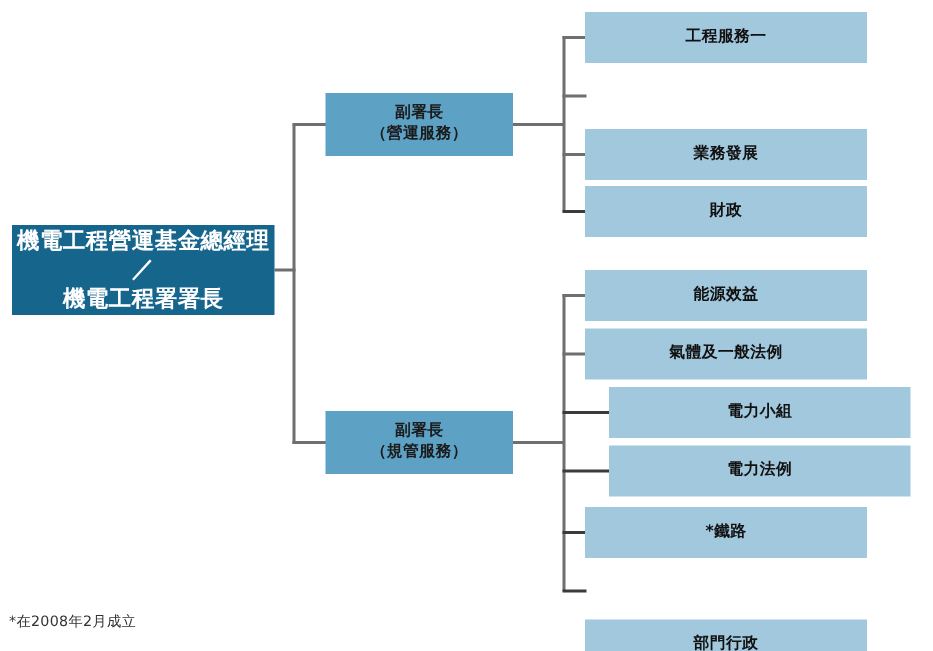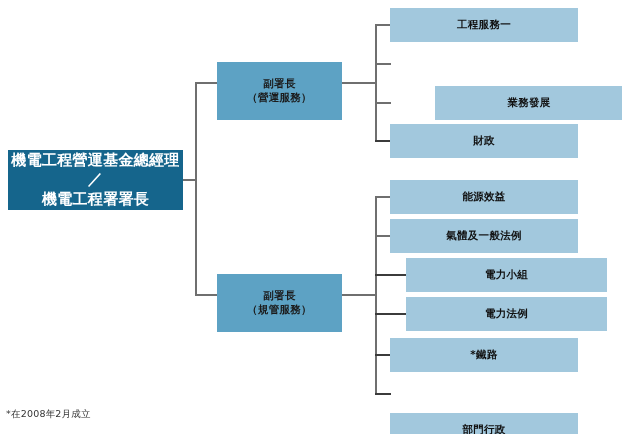--- a/index.html
+++ b/index.html
@@ -27,21 +27,21 @@
   .box.root{
     background:#15658c;
     color:#ffffff;
     font-size:15px;
     left:8px;top:150px;width:175px;height:60px;
   }
   .box.deputy{
     background:#5da2c4;
     color:#1b1b1b;
     font-size:10.5px;
-    left:217px;width:125px;height:58px;
+    left:217px;width:125px;height:42px;
   }
   .box.deputy.d1{top:62px;}
   .box.deputy.d2{top:274px;}
 
   .box.leaf{
     background:#a2c8dd;
     color:#111111;
     font-size:10.5px;
     width:188px;height:34px;
     left:390px;
@@ -75,21 +75,21 @@
 
   <div class="line h" style="left:342px;top:82px;width:34px;"></div>
   <div class="line v" style="left:375px;top:24px;height:117px;"></div>
 
   <div class="line h" style="left:375px;top:24px;width:16px;"></div>
   <div class="line h" style="left:375px;top:63px;width:16px;"></div>
   <div class="line h" style="left:375px;top:102px;width:16px;"></div>
   <div class="line h dark" style="left:375px;top:140px;width:16px;"></div>
 
   <div class="box leaf" style="top:8px;">工程服務一</div>
-  <div class="box leaf" style="top:86px;margin-left:45px;">業務發展</div>
+  <div class="box leaf" style="top:86px;">業務發展</div>
   <div class="box leaf" style="top:124px;">財政</div>
 
   <div class="box deputy d2">副署長
 （規管服務）</div>
 
   <div class="line h" style="left:342px;top:294px;width:34px;"></div>
   <div class="line v" style="left:375px;top:196px;height:198px;"></div>
 
   <div class="line h" style="left:375px;top:196px;width:16px;"></div>
   <div class="line h" style="left:375px;top:235px;width:16px;"></div>

